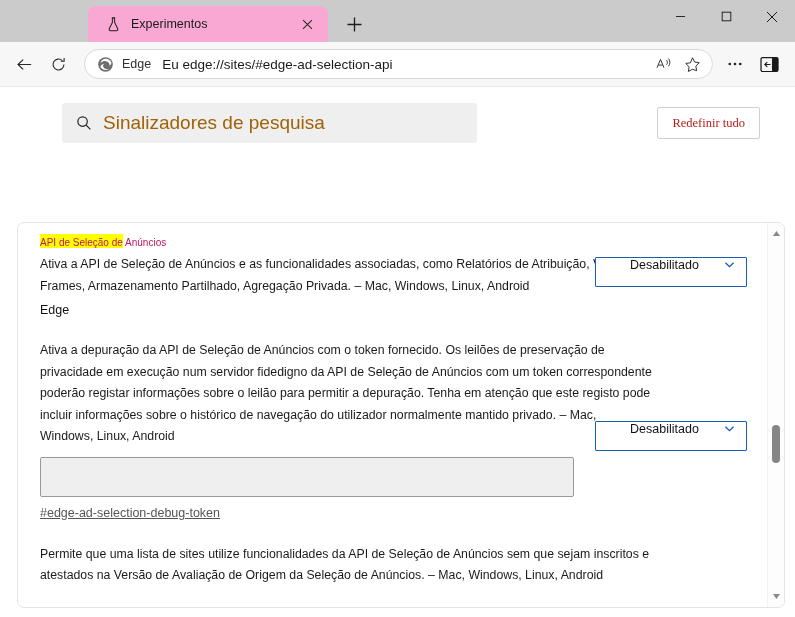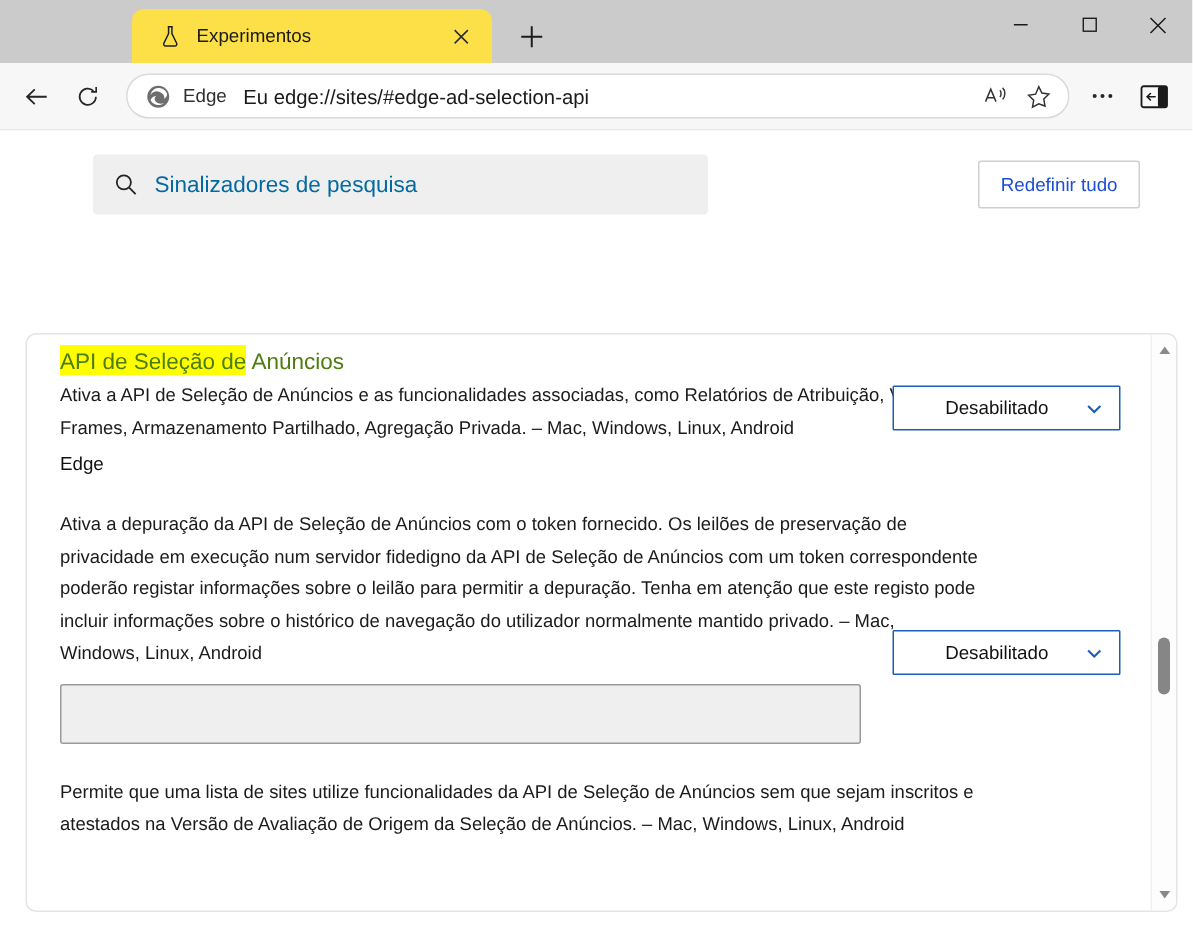--- a/index.html
+++ b/index.html
@@ -27,21 +27,21 @@
     padding-left: 88px;
   }
   .tab {
     position: relative;
     display: flex;
     align-items: center;
     gap: 9px;
     height: 36px;
     width: 240px;
     padding: 0 10px 0 17px;
-    background: #fde047;
+    background: #f9a8d4;
     border-radius: 8px 8px 0 0;
   }
   .tab-icon { width: 17px; height: 17px; flex: 0 0 auto; display: block; }
   .tab-label {
     flex: 1 1 auto;
     font-size: 12.5px;
     color: #1a1a1a;
     white-space: nowrap;
     overflow: hidden;
     text-overflow: ellipsis;
@@ -156,35 +156,35 @@
     height: 40px;
     background: #efefef;
     border-radius: 3px;
     display: flex;
     align-items: center;
     padding: 0 14px;
     gap: 11px;
   }
   .searchbox svg { width: 16px; height: 16px; flex: 0 0 auto; display:block; color:#242424; }
   .search-placeholder {
-    font-size: 15px;
-    color: #0369a1;
+    font-size: 19px;
+    color: #a16207;
     white-space: nowrap;
   }
   .spacer { flex: 1 1 auto; }
   .reset-btn {
     flex: 0 0 auto;
     height: 32px;
     padding: 0 14px;
     background: #ffffff;
     border: 1px solid #cfcfcf;
     border-radius: 2px;
     font-size: 12.5px;
-    font-family: Liberation Sans, sans-serif;
-    color: #1d4ed8;
+    font-family: Liberation Serif, serif;
+    color: #b91c1c;
     display: flex;
     align-items: center;
   }
 
   
   .listpanel {
     position: absolute;
     left: 17px;
     right: 10px;
     top: 135px;
@@ -198,22 +198,22 @@
     position: absolute;
     inset: 0 18px 0 0;
     padding: 9px 0 0 22px;
   }
 
   .flag {
     position: relative;
     margin-bottom: 16px;
   }
   .flag-title {
-    font-size: 15px;
-    color: #4d7c0f;
+    font-size: 10px;
+    color: #be185d;
     line-height: 19px;
     display: inline;
     white-space: nowrap;
   }
   .flag-title .hl {
     background: #ffff00;
     box-shadow: 0 -3px 0 0 #ffff00;
   }
   .flag-desc {
     font-size: 12.3px;
@@ -251,23 +251,22 @@
   }
 
   .select-wrap {
     position: absolute;
     width: 152px;
     height: 30px;
     background: #ffffff;
     border: 1px solid #1a5fb4;
     border-radius: 1px;
     display: flex;
-    align-items: center;
     justify-content: center;
-    padding: 12px 10px;
+    padding: 0 10px;
   }
   .select-value {
     font-size: 12.5px;
     color: #111111;
     flex: 1 1 auto;
     text-align: center;
   }
   .select-chev {
     width: 13px; height: 13px;
     flex: 0 0 auto;
@@ -428,20 +427,21 @@
           <span class="select-value">Desabilitado</span>
           <svg class="select-chev" viewBox="0 0 14 14" stroke="currentColor" stroke-width="1.5" fill="none">
             <path d="M2.6 5L7 9.3 11.4 5"></path>
           </svg>
         </div>
       </div>
 
       <div class="flag" style="margin-bottom:22px;">
         <div class="flag-desc">Ativa a depuração da API de Seleção de Anúncios com o token fornecido. Os leilões de preservação de privacidade em execução num servidor fidedigno da API de Seleção de Anúncios com um token correspondente poderão registar informações sobre o leilão para permitir a depuração. Tenha em atenção que este registo pode incluir informações sobre o histórico de navegação do utilizador normalmente mantido privado. – Mac, Windows, Linux, Android</div>
         <input class="flag-input" value="" style="">
+        <a class="flag-link">#edge-ad-selection-debug-token</a>
         <div class="select-wrap" style="top:81px; left:555px;">
           <span class="select-value">Desabilitado</span>
           <svg class="select-chev" viewBox="0 0 14 14" stroke="currentColor" stroke-width="1.5" fill="none">
             <path d="M2.6 5L7 9.3 11.4 5"></path>
           </svg>
         </div>
       </div>
 
       <div class="flag">
         <div class="flag-desc">Permite que uma lista de sites utilize funcionalidades da API de Seleção de Anúncios sem que sejam inscritos e atestados na Versão de Avaliação de Origem da Seleção de Anúncios. – Mac, Windows, Linux, Android</div>

